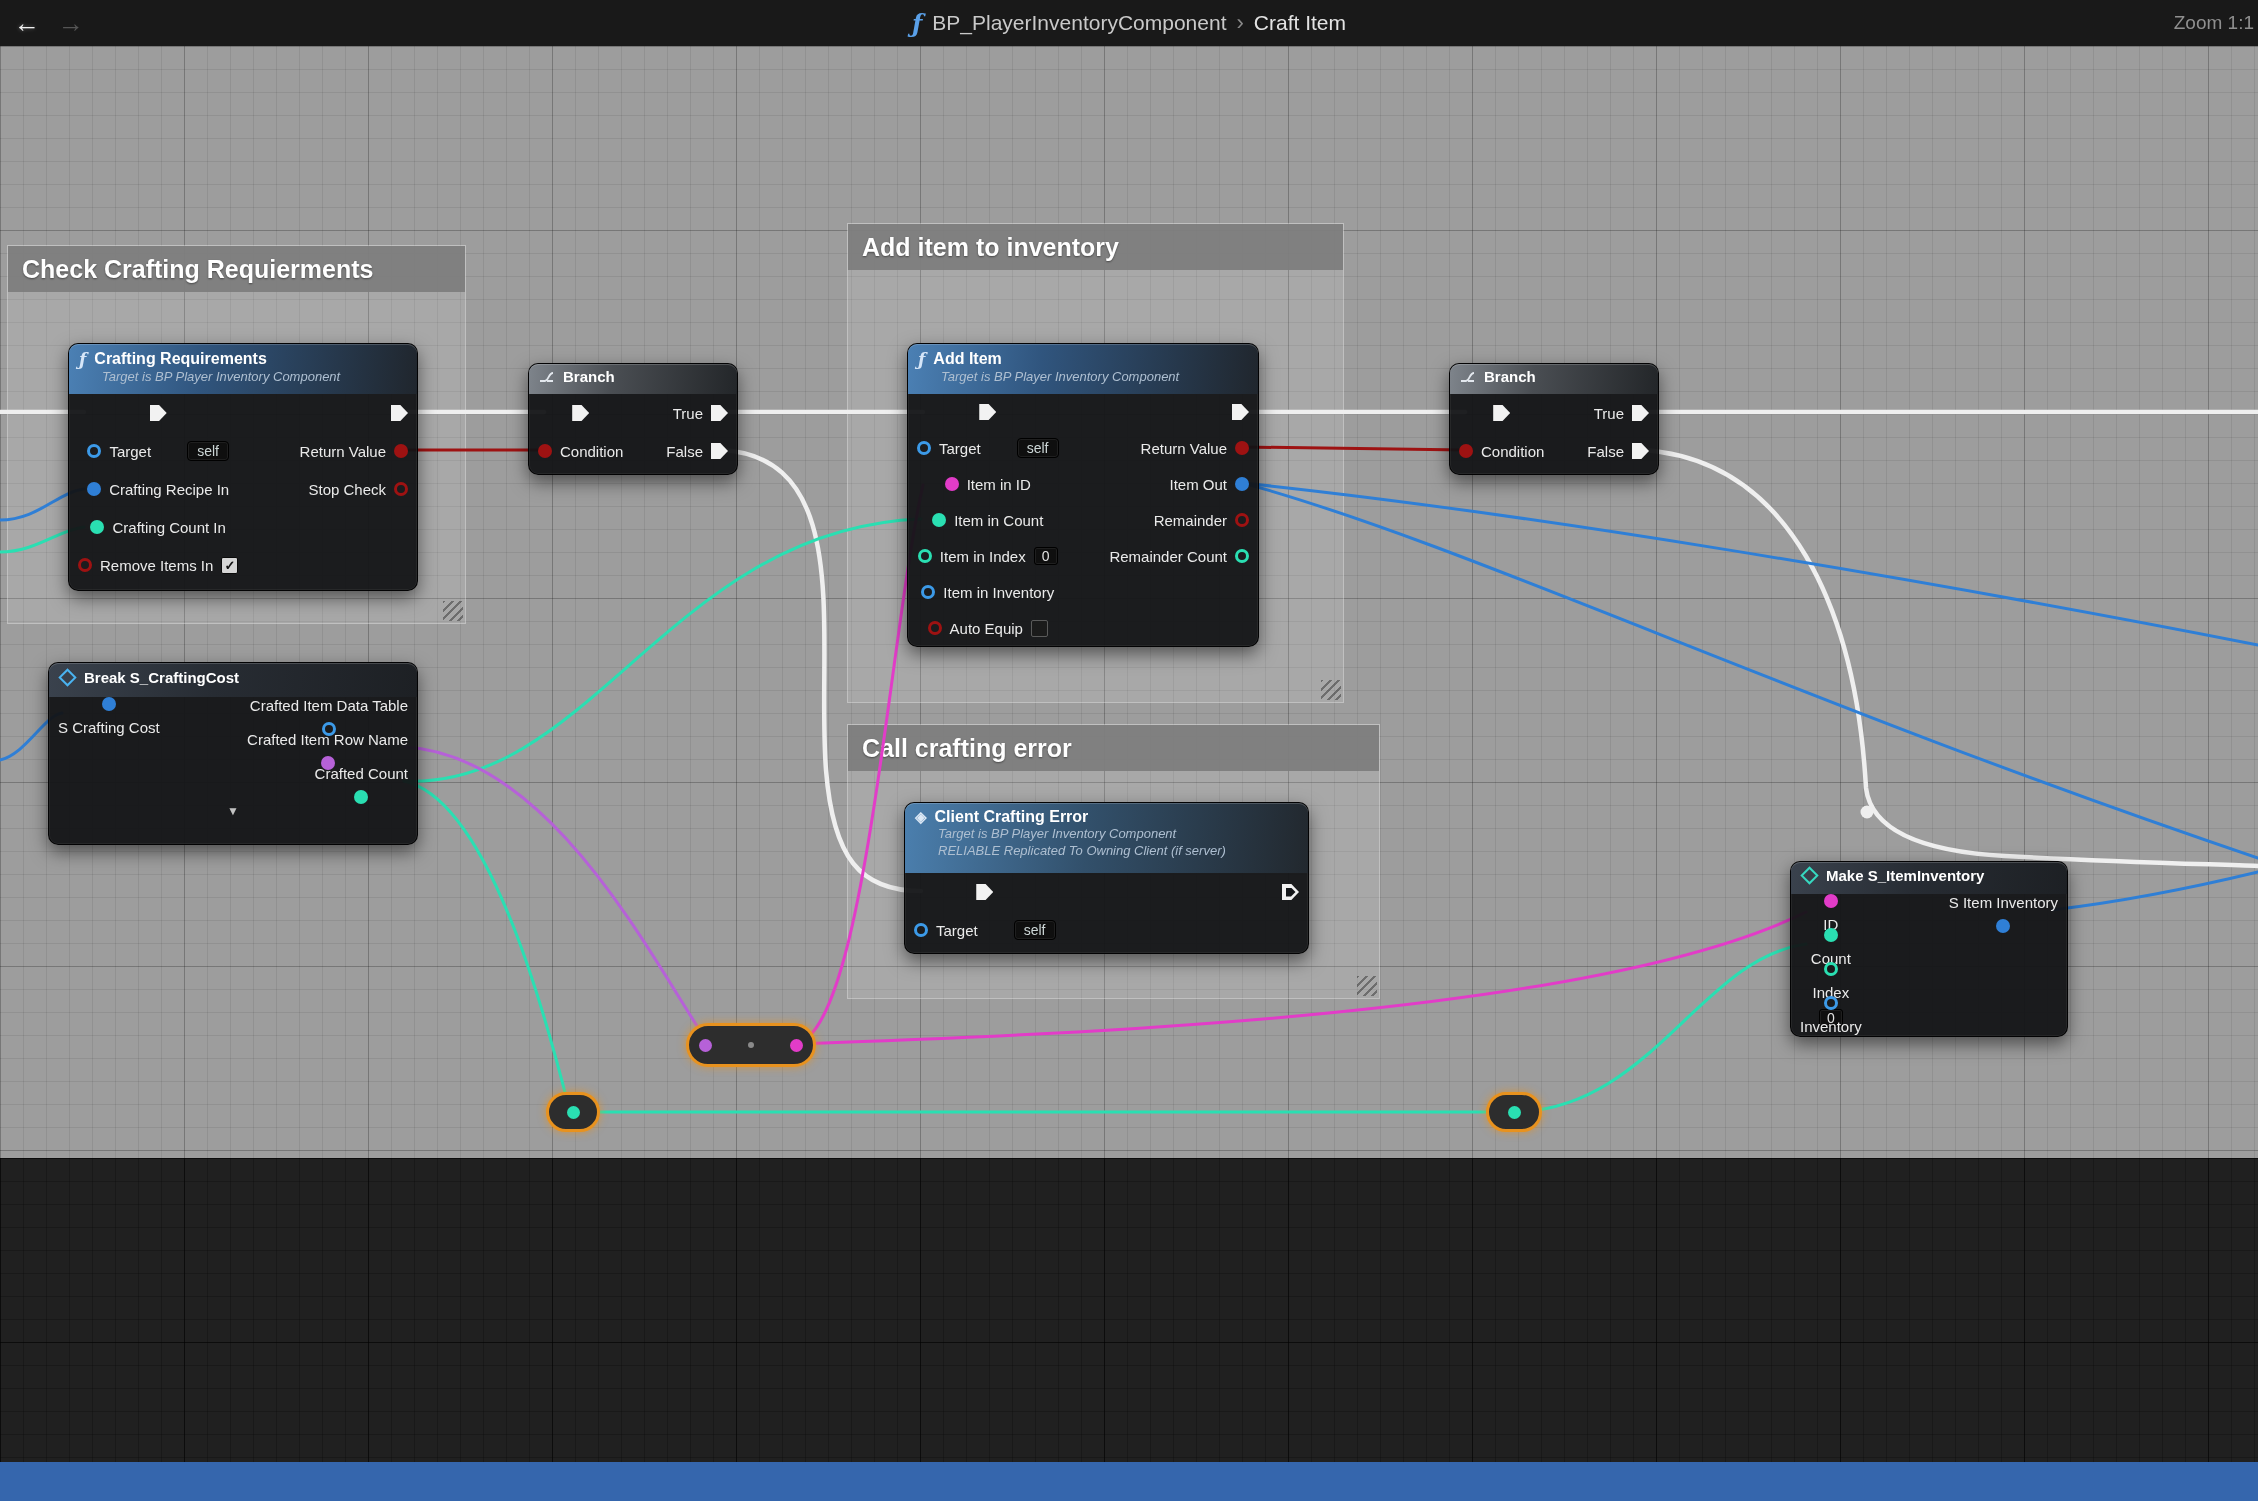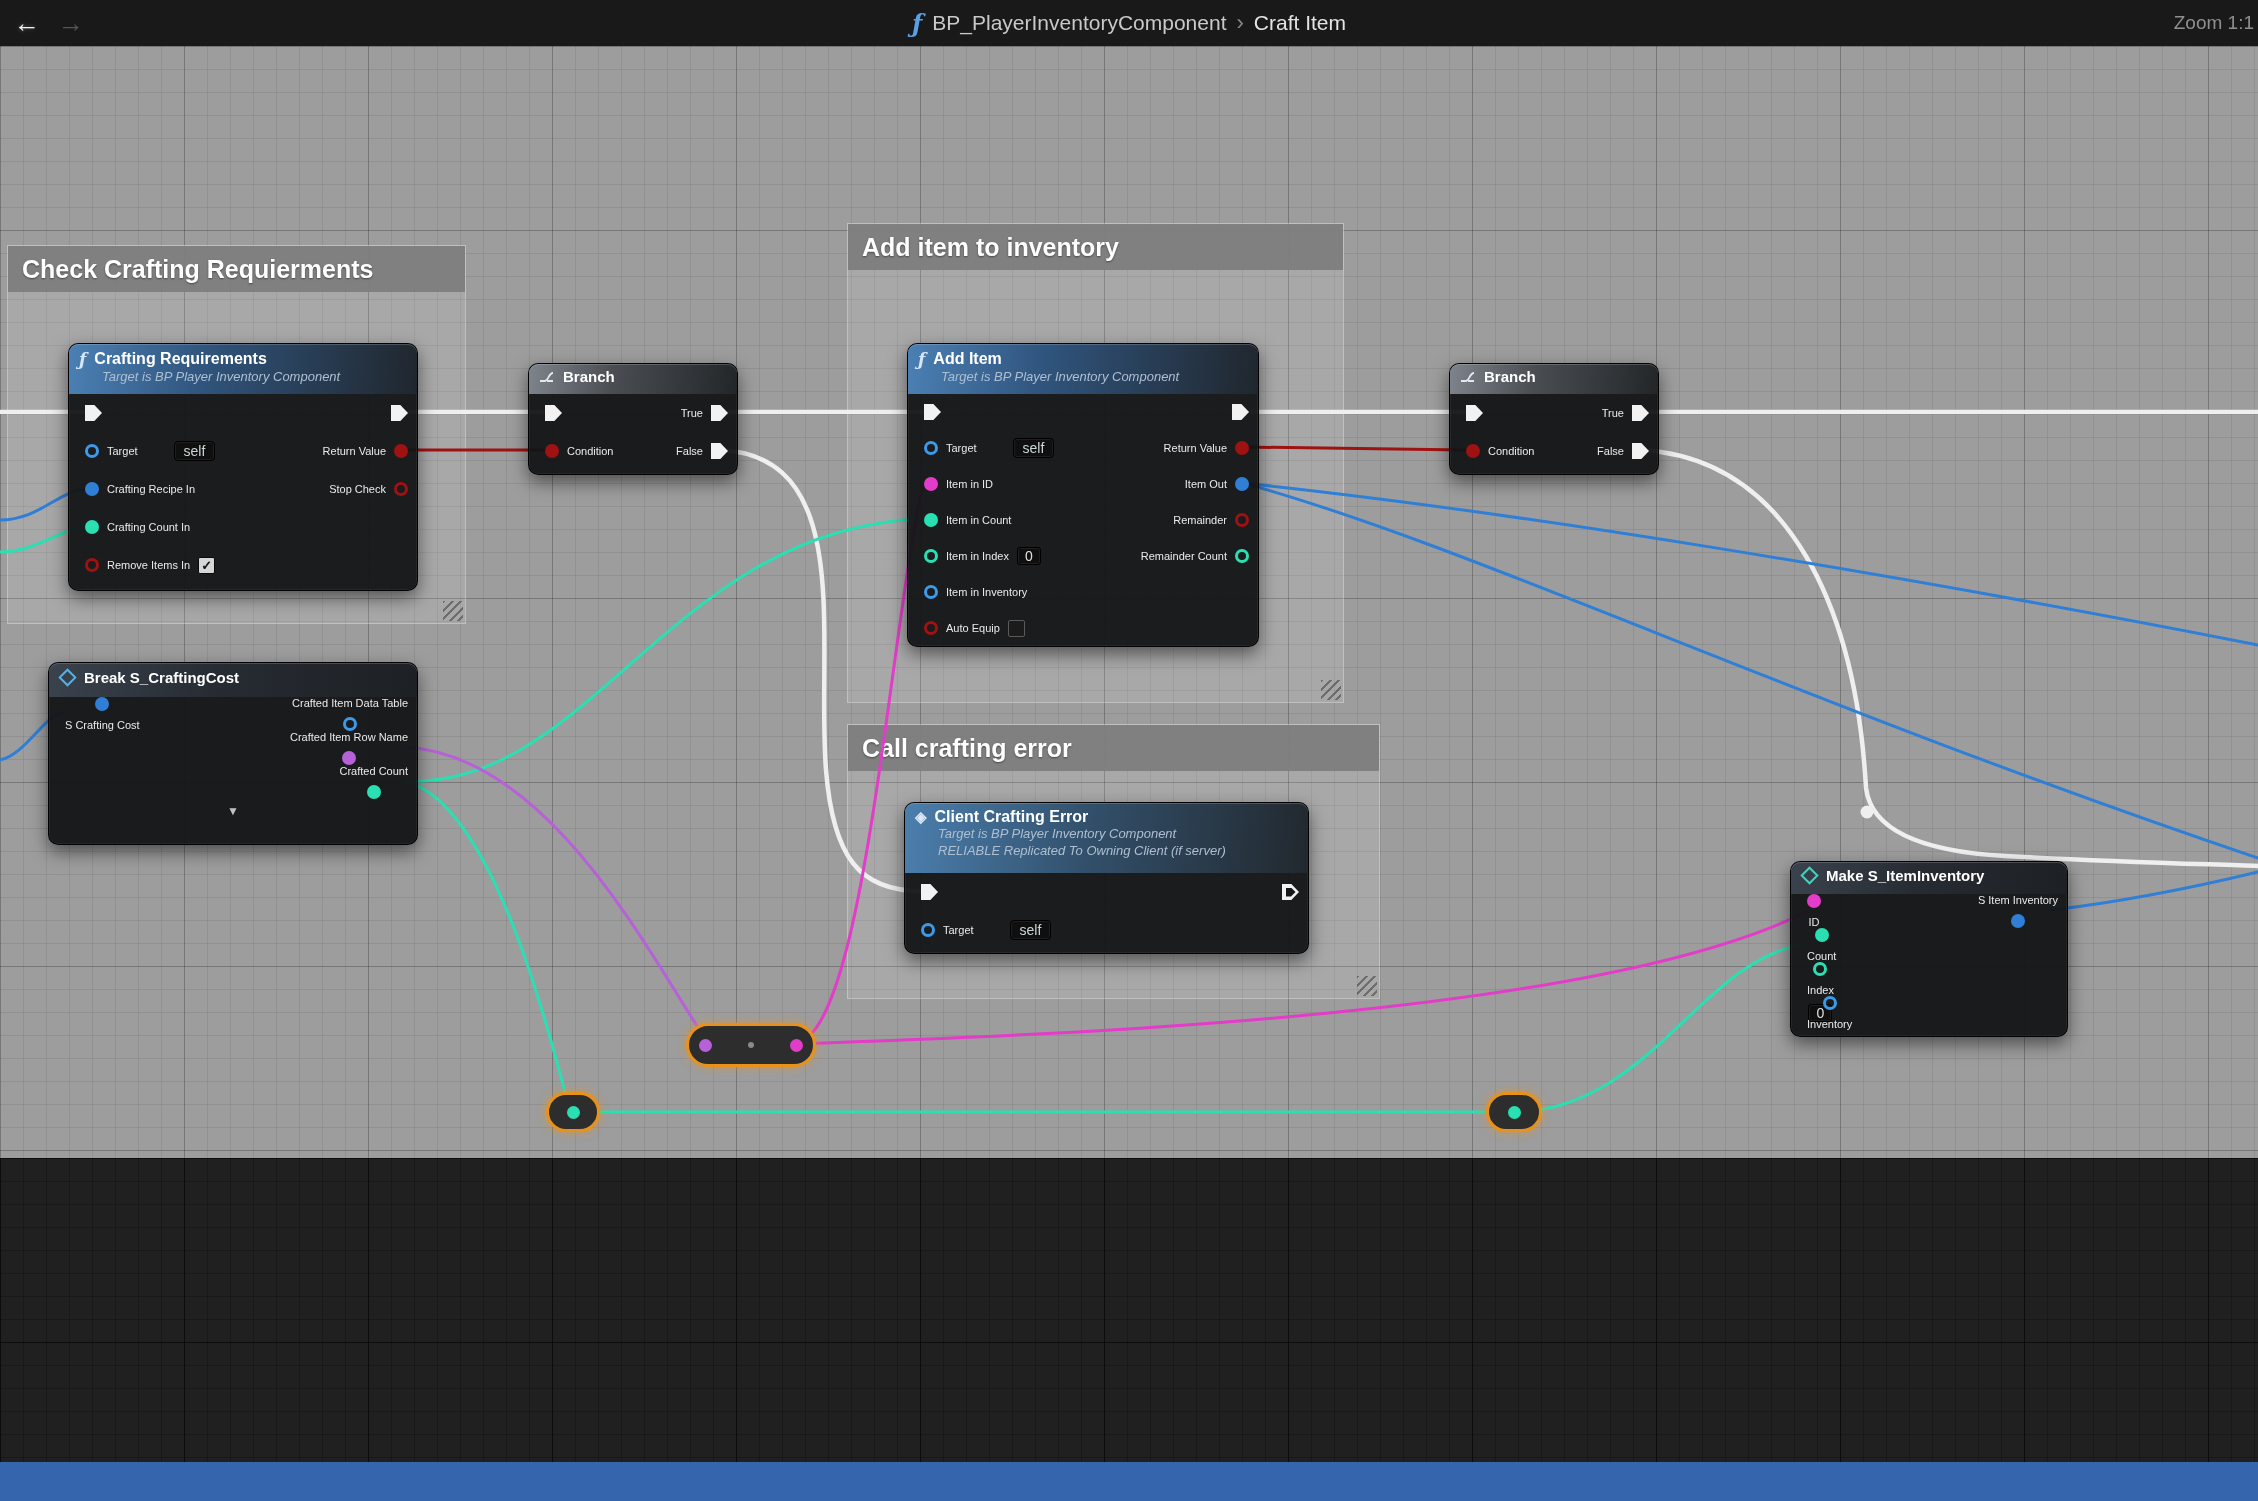--- a/index.html
+++ b/index.html
@@ -54,27 +54,27 @@
   .header-client{background:linear-gradient(95deg,#4b7fae 0%,#32506b 45%,#22282e 100%);}
   .node-title{font-weight:bold;font-size:16px;color:#fff;display:flex;align-items:center;gap:8px;white-space:nowrap;}
   .node-sub{font-size:13px;font-style:italic;color:#aebfd1;margin-left:23px;line-height:1.3;white-space:nowrap;}
   .fn-f{font-family:"DejaVu Serif",serif;font-style:italic;font-size:17px;color:#d6e6f8;}
   .struct-icon{width:9px;height:9px;border:2px solid #4ab3f0;transform:rotate(45deg);display:inline-block;margin:0 2px;}
   .struct-icon.make{border-color:#37d8c0;}
   .event-icon{color:#dce8f5;font-size:15px;}
 
   .rows{position:relative;}
   .rcol{position:absolute;top:0;display:flex;flex-direction:column;}
-  .rcol.left{left:16px;align-items:flex-start;}
+  .rcol.left{left:9px;align-items:center;}
   .rcol.right{right:9px;align-items:flex-end;}
   .prow{display:flex;align-items:center;gap:8px;}
   .rh38 .prow{height:38px;}
   .rh36 .prow{height:36px;}
   .rh34 .prow{height:34px;flex-direction:column;}
-  .plabel{font-size:11px;color:#eaeaea;white-space:nowrap;}
+  .plabel{font-size:15px;color:#eaeaea;white-space:nowrap;}
 
   .pin{width:14px;height:14px;border-radius:50%;box-sizing:border-box;flex:0 0 auto;}
   .pin.filled{background:var(--c);}
   .pin.hollow{border:3px solid var(--c);background:transparent;}
   .exec{width:17px;height:16px;background:#f2f2f2;clip-path:polygon(0 0,55% 0,100% 50%,55% 100%,0 100%);position:relative;flex:0 0 auto;}
   .exec.hollow::after{content:"";position:absolute;inset:3.5px;background:#15171a;clip-path:polygon(0 0,55% 0,100% 50%,55% 100%,0 100%);}
 
   .selfbox{background:#0f0f0f;border:1px solid #000;border-radius:4px;padding:1px 9px;font-size:14px;color:#ccd6d6;box-shadow:inset 0 0 0 1px rgba(255,255,255,.07);margin-left:28px;}
   .numbox{background:#0f0f0f;border:1px solid #000;border-radius:3px;padding:0 7px;font-size:14px;color:#e0e0e0;min-width:8px;text-align:center;box-shadow:inset 0 0 0 1px rgba(255,255,255,.07);}
   .cb{width:17px;height:17px;border-radius:2px;display:flex;align-items:center;justify-content:center;font-size:13px;font-weight:bold;box-sizing:border-box;}

